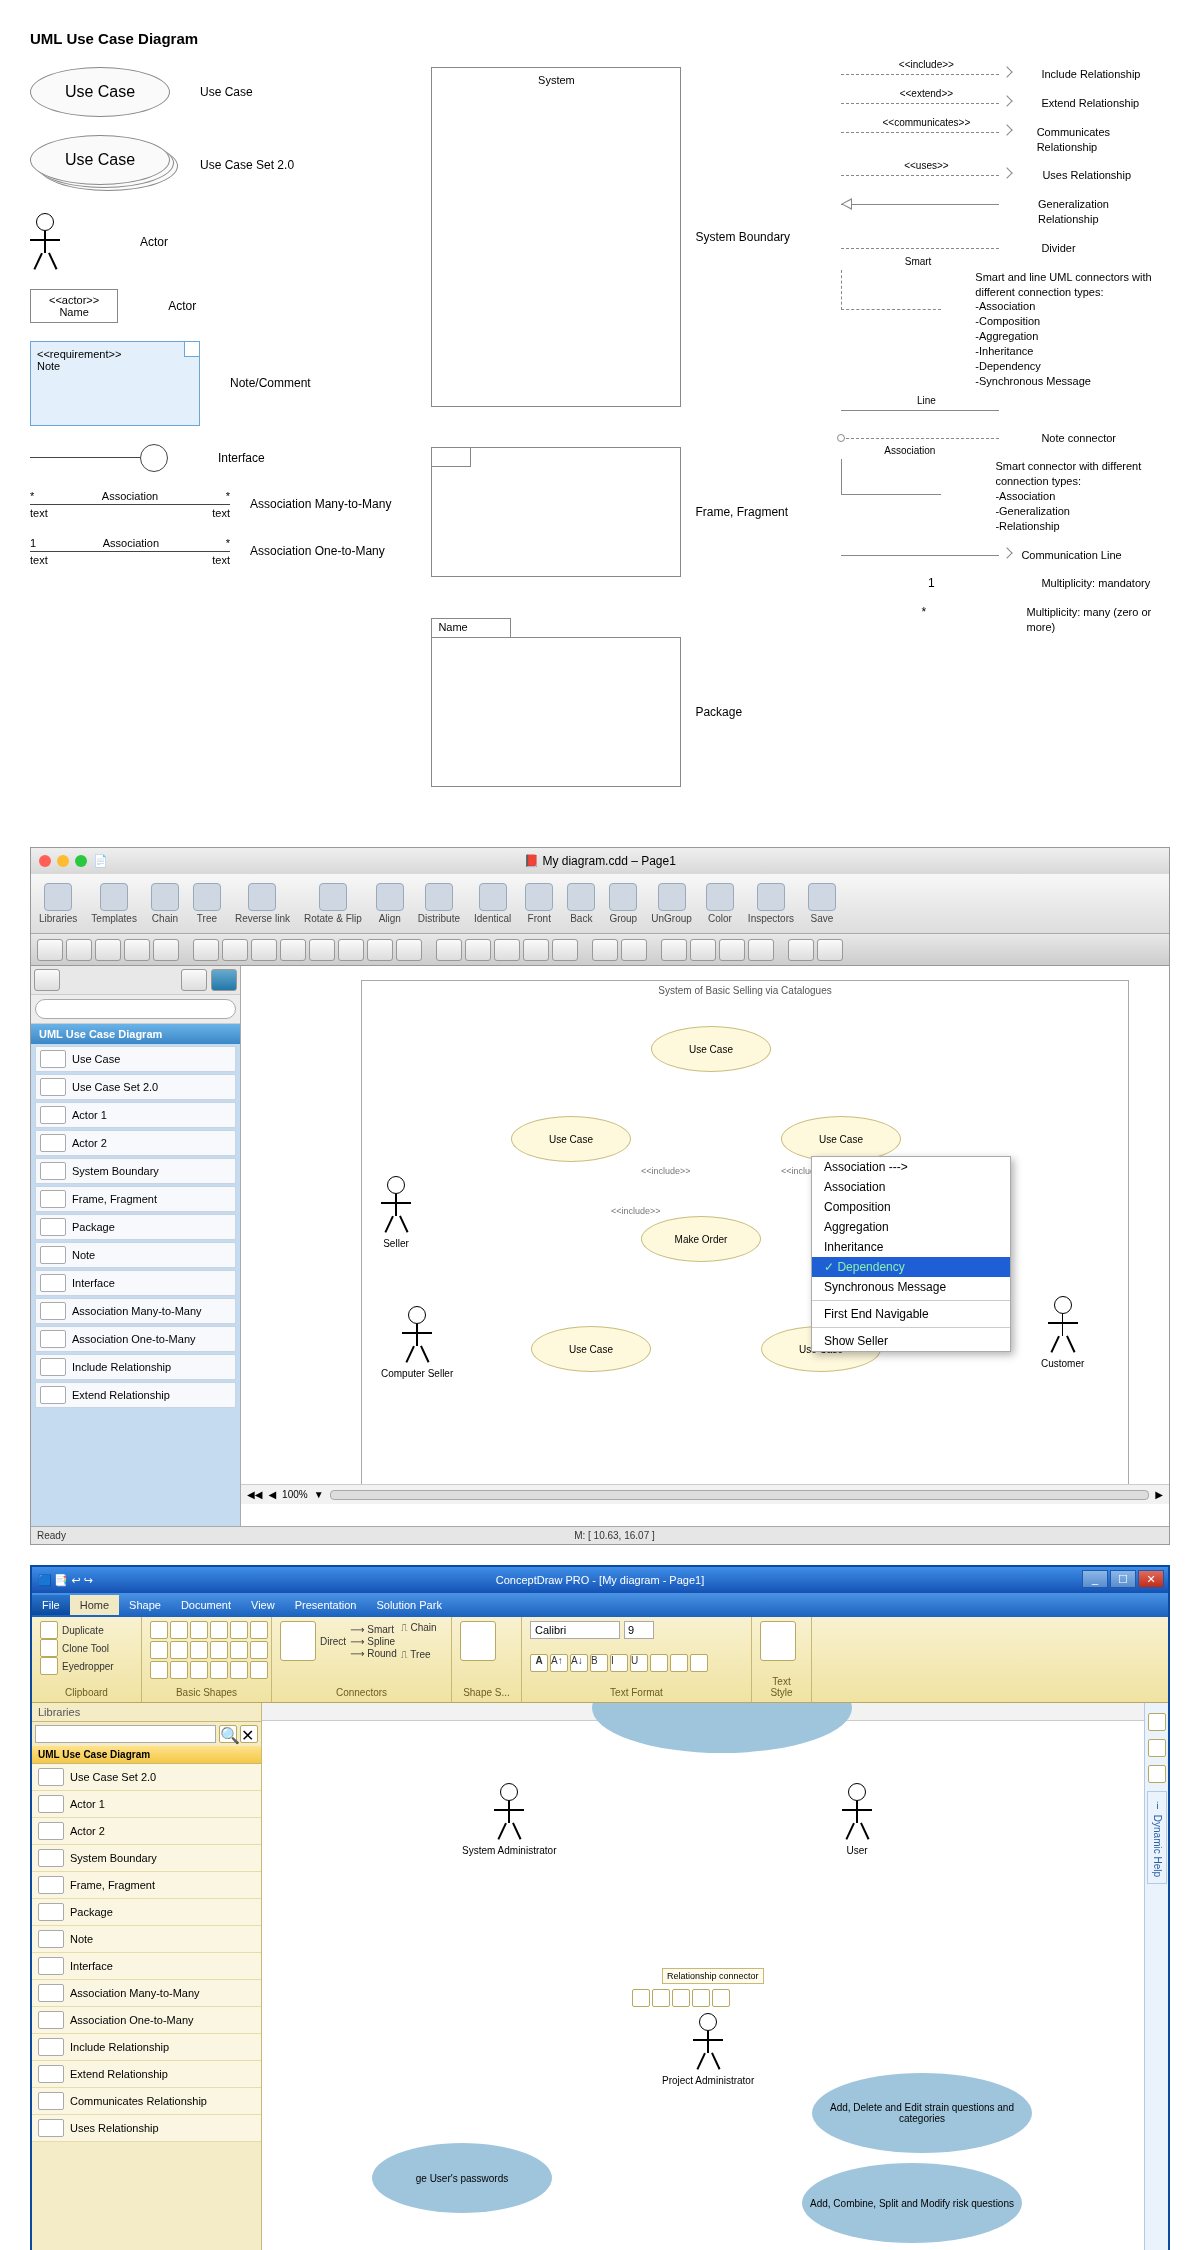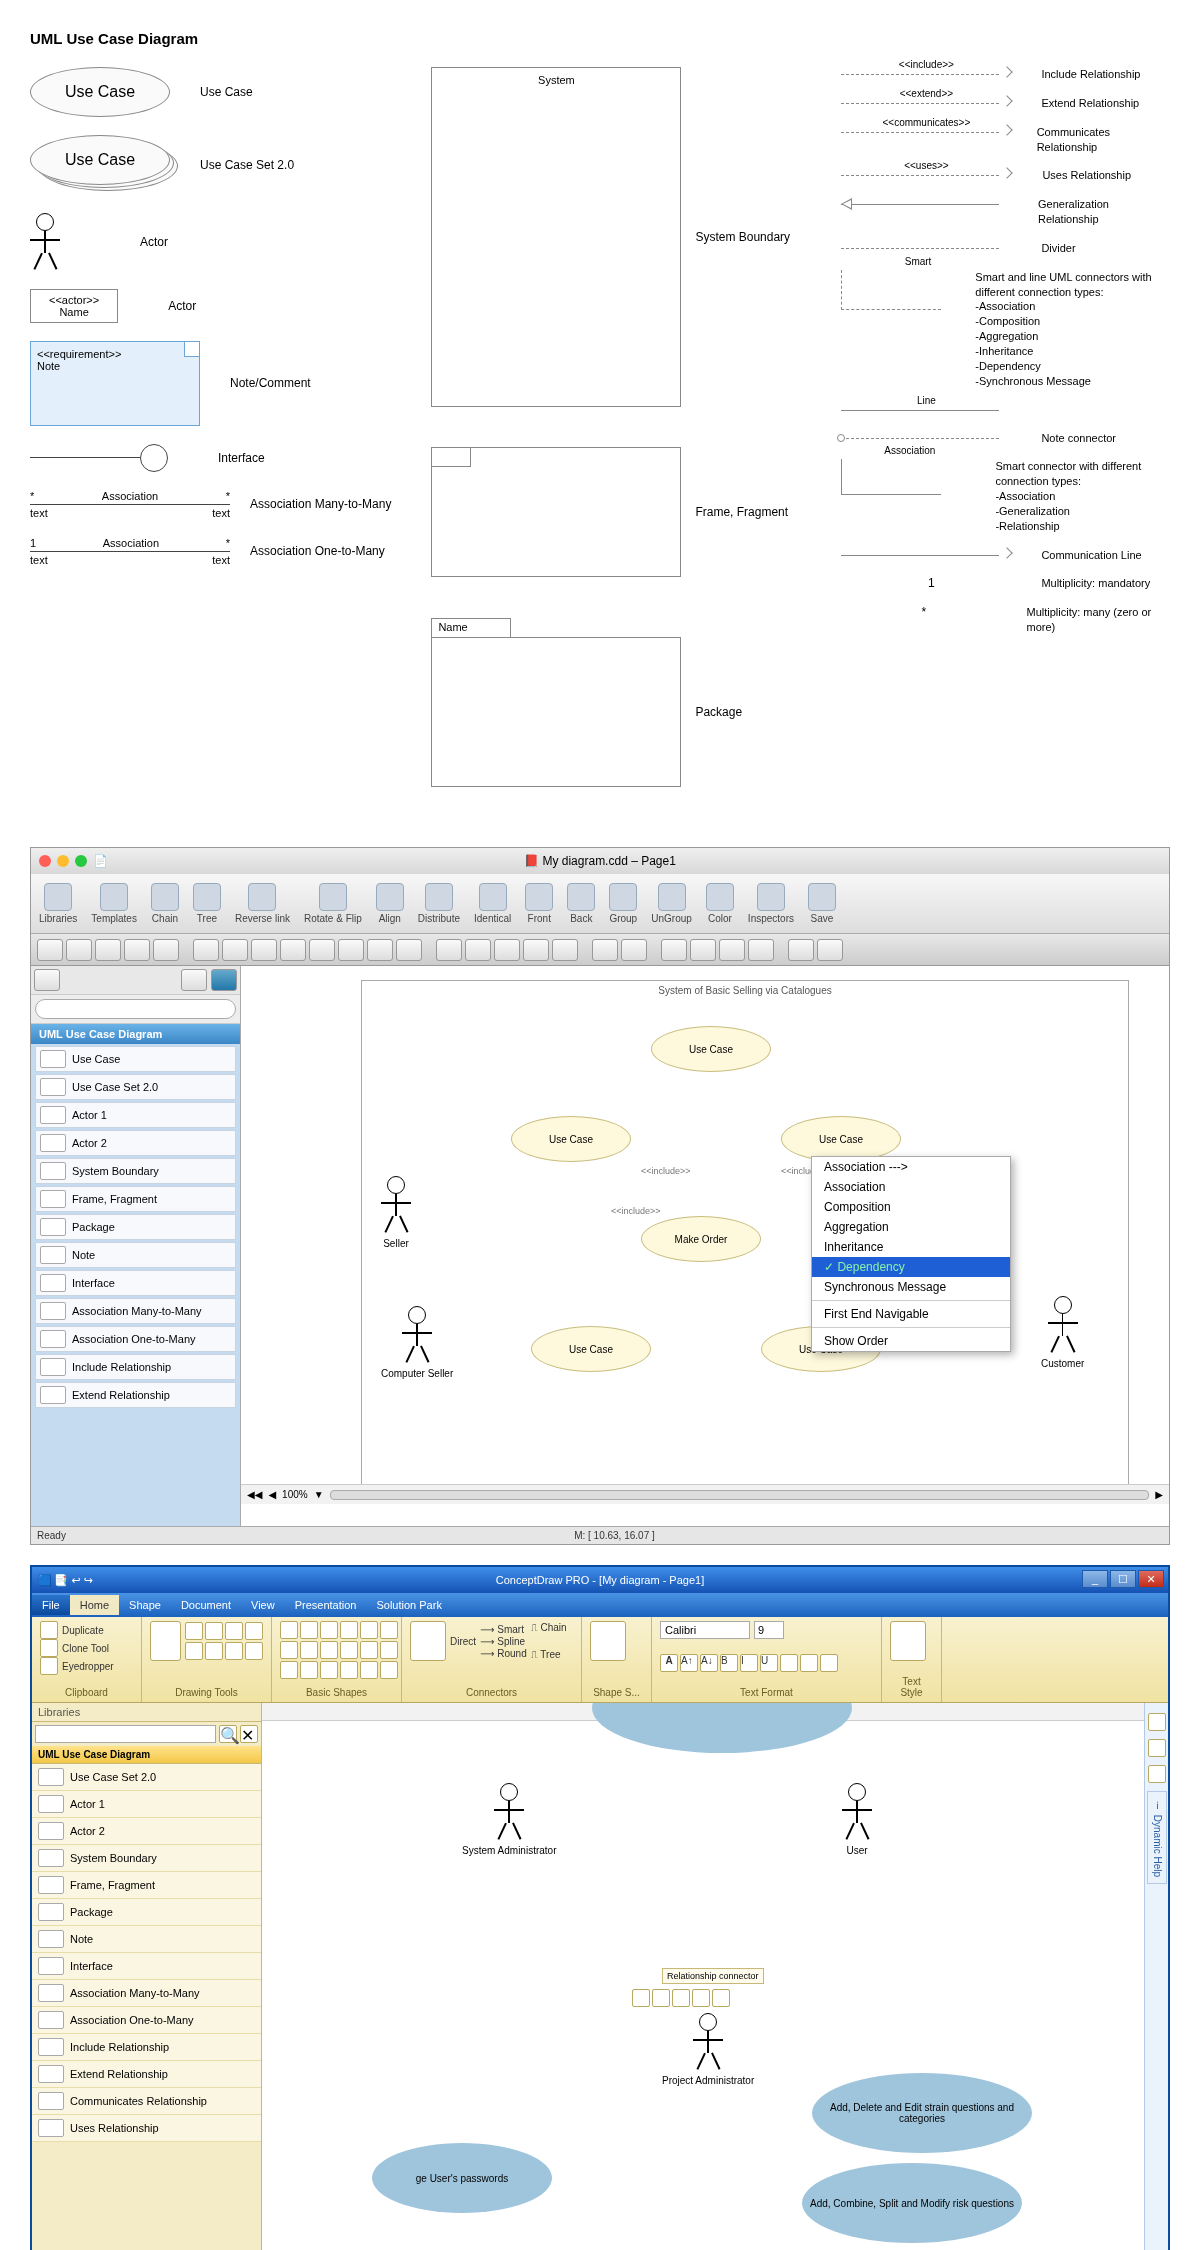--- a/index.html
+++ b/index.html
@@ -316,21 +316,21 @@
               <div style="position: absolute; top: -14px; right: 6px; font-size: 10px;">Association</div>
             </div>
           </div>
           <div class="small-list">
             <div>Smart connector with different connection types:</div>
             <div>-Association</div>
             <div>-Generalization</div>
             <div>-Relationship</div>
           </div>
         </div>
-        <div style="display: flex; align-items: flex-start; gap: 20px;">
+        <div style="display: flex; align-items: flex-start; ">
           <div style="width: 180px;">
             <div class="rel-line">
               <div style="position: absolute; top: -8px; left: 0px; right: 0px; font-size: 10px;"></div>
               <div class="rel-solid"></div>
               <div class="rel-arrow-open"></div>
             </div>
           </div>
           <div class="small-list">Communication Line</div>
         </div>
         <div style="display: flex; align-items: flex-start; gap: 20px;">
@@ -580,21 +580,21 @@
           <div>Association ---&gt;</div>
           <div>Association</div>
           <div>Composition</div>
           <div>Aggregation</div>
           <div>Inheritance</div>
           <div class="sel">✓ Dependency</div>
           <div>Synchronous Message</div>
           <div class="sep"></div>
           <div>First End Navigable</div>
           <div class="sep"></div>
-          <div>Show Order</div>
+          <div>Show Seller</div>
         </div>
 
       <div class="zoom-bar">
         <span>◀◀</span>
           <span>◀</span>
         <span>100%</span>
         <span>▼</span>
           <div class="zoom-track"></div>
           <span>▶</span>
       </div>
@@ -640,36 +640,20 @@
             <span>Clone Tool</span>
           </div>
           <div class="rib-row">
             <div class="rib-icon"></div>
             <span>Eyedropper</span>
           </div>
         </div>
       <div class="rib-group-title">Clipboard</div>
     </div>
     <div class="rib-group" style="width:130px;">
-      <div class="rib-row">
-          <div class="rib-big"></div>
-        <div style="display:grid; grid-template-columns:repeat(4,18px); gap:2px;" id="drawing-tools">
-            <div class="rib-icon"></div>
-            <div class="rib-icon"></div>
-            <div class="rib-icon"></div>
-            <div class="rib-icon"></div>
-            <div class="rib-icon"></div>
-            <div class="rib-icon"></div>
-            <div class="rib-icon"></div>
-            <div class="rib-icon"></div>
-          </div>
-      </div>
-      <div class="rib-group-title">Drawing Tools</div>
-    </div>
-    <div class="rib-group" style="width:130px;">
       <div style="display:grid; grid-template-columns:repeat(6,18px); gap:2px;" id="basic-shapes">
           <div class="rib-icon"></div>
           <div class="rib-icon"></div>
           <div class="rib-icon"></div>
           <div class="rib-icon"></div>
           <div class="rib-icon"></div>
           <div class="rib-icon"></div>
           <div class="rib-icon"></div>
           <div class="rib-icon"></div>
           <div class="rib-icon"></div>

